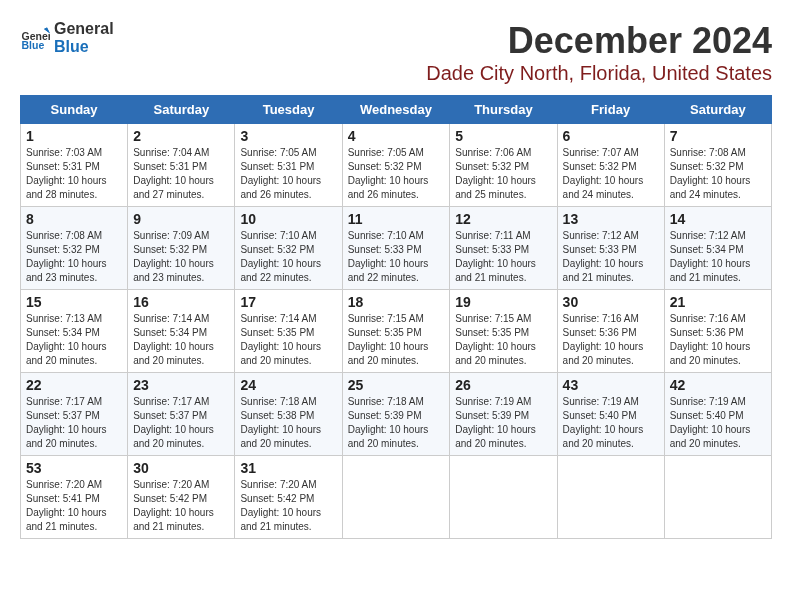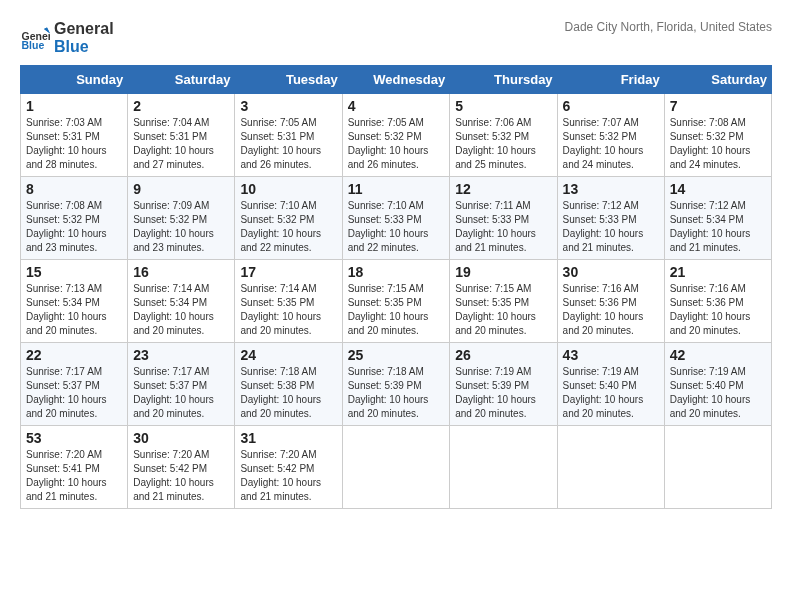--- a/index.html
+++ b/index.html
@@ -27,33 +27,33 @@
     }
     .title-area {
       text-align: right;
     }
     .month-title {
       font-size: 36px;
       font-weight: bold;
       color: #333;
     }
     .location-title {
-      font-size: 12px;
-      color: #737373;
+      font-size: 20px;
+      color: #7f1d1d;
     }
     .calendar {
       width: 100%;
       border-collapse: collapse;
       font-size: 11px;
     }
     .calendar thead th {
       background-color: #2e6db4;
       color: #fff;
       padding: 6px 4px;
-      text-align: right;
+      text-align: center;
       font-size: 13px;
       font-weight: bold;
       border: 1px solid #2e6db4;
     }
     .calendar tbody td {
       border: 1px solid #ccc;
       vertical-align: top;
       padding: 4px 5px;
       width: 108px;
       min-height: 80px;
@@ -88,20 +88,21 @@
       <text x="2" y="35" font-size="14" font-weight="bold" fill="#1a6fba">Blue</text>
       <polygon points="32,8 40,14 36,6" fill="#1a6fba"></polygon>
       <polygon points="36,10 44,16 40,8" fill="#1a6fba" transform="translate(-4,-2)"></polygon>
     </svg>
     <div>
       <div style="font-size:16px;font-weight:bold;color:#333;line-height:1.1;">General</div>
       <div style="font-size:16px;font-weight:bold;color:#1a6fba;line-height:1.1;">Blue</div>
     </div>
   </div>
   <div class="title-area">
+    <div class="month-title">December 2024</div>
     <div class="location-title">Dade City North, Florida, United States</div>
   </div>
 </div>
 
 <table class="calendar">
   <thead>
     <tr>
     <th>Sunday</th>
         <th>Saturday</th>
         <th>Tuesday</th>

